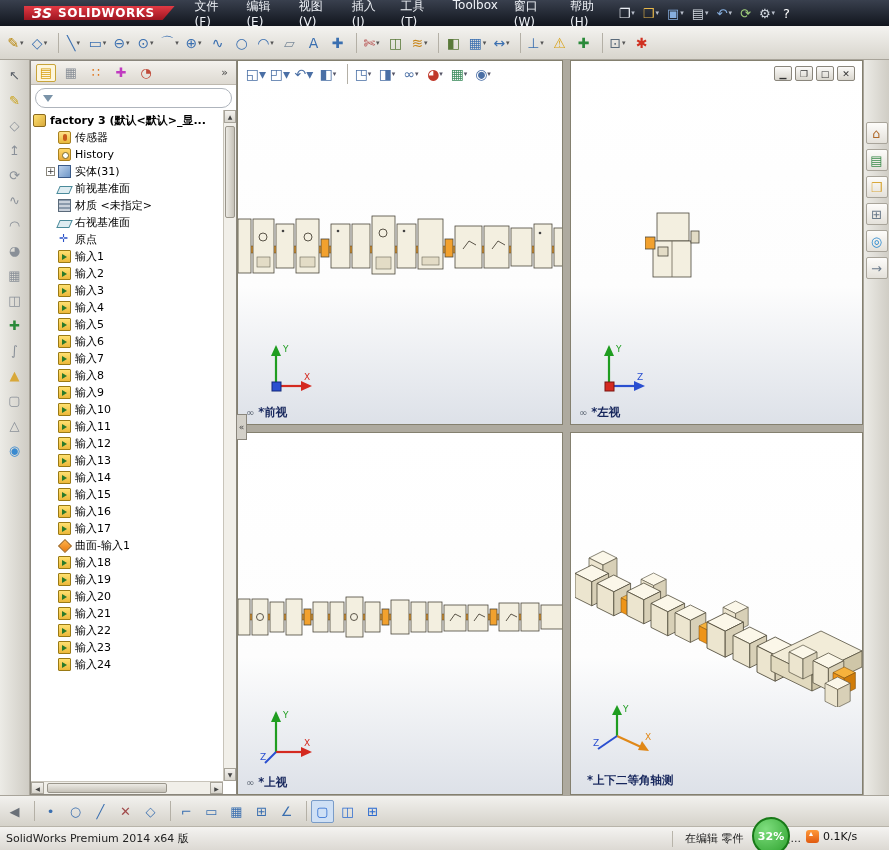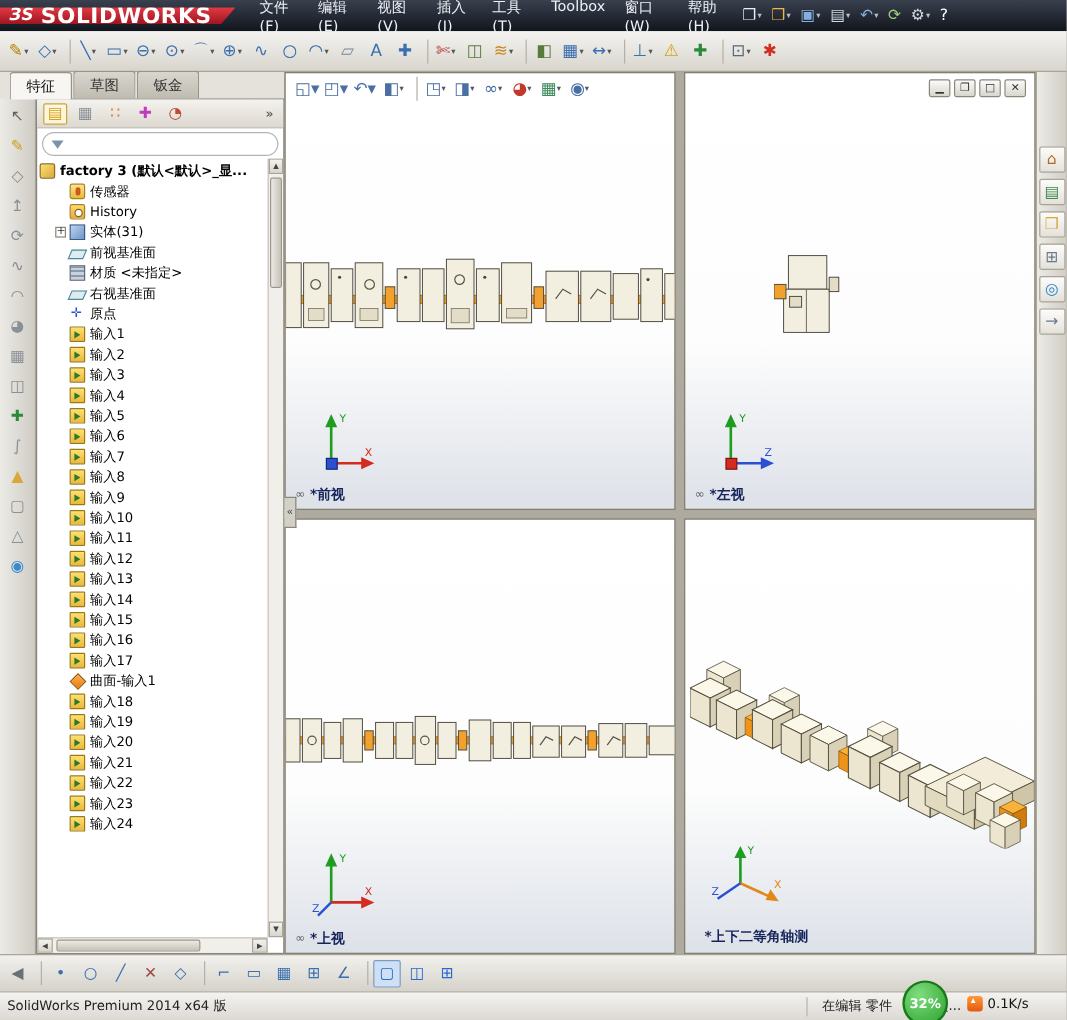--- a/index.html
+++ b/index.html
@@ -1,23 +1,23 @@
 <!DOCTYPE html>
 <html><head>
 <meta charset="utf-8">
 <style>
   html,body{margin:0;padding:0;background:#888;}
   *{box-sizing:border-box;font-family:"DejaVu Sans","Liberation Sans",sans-serif;}
   .app{position:relative;width:889px;height:850px;background:#d5d2ca;overflow:hidden;user-select:none;}
 
   
   .titlebar{height:26px;display:flex;align-items:center;background:linear-gradient(#39404e,#11151d);}
-  .logo{height:14px;display:flex;align-items:center;padding:0 20px 0 8px;background:linear-gradient(#e23a44,#9e1520);clip-path:polygon(0 0,100% 0,calc(100% - 12px) 100%,0 100%);}
+  .logo{height:14px;display:flex;align-items:center;padding:0 20px 0 8px;background:linear-gradient(#e23a44,#9e1520);clip-path:polygon(0 0,100% 0,calc(100% - 12px) 100%,0 100%);margin-left:24px;}
   .logo-mark{color:#fff;font-weight:bold;font-size:14px;margin-right:6px;font-style:italic;}
-  .logo-text{color:#fff;font-weight:bold;font-size:18px;letter-spacing:.5px;}
+  .logo-text{color:#fff;font-weight:bold;font-size:12px;letter-spacing:.5px;}
   .menubar{display:flex;margin-left:12px;}
   .menu-item{color:#eef1f6;font-size:12px;padding:4px 8px;cursor:default;}
   .quick-toolbar{margin-left:auto;margin-right:96px;display:flex;align-items:center;gap:2px;}
   .qbtn{display:flex;align-items:center;padding:1px 3px;border-radius:2px;font-size:13px;cursor:default;}
   .qbtn .g{font-style:normal;}
   .qbtn .caret, .tbi .caret{display:none;font-size:7px;color:#b8beca;margin-left:1px;}
   .qbtn.caret .caret{display:inline;}
 
   
   .toolbar2{height:34px;display:flex;align-items:center;gap:1px;padding:0 4px;background:linear-gradient(#f4f3f0,#d8d5cd);border-bottom:1px solid #a8a49a;}
@@ -265,26 +265,20 @@
         <span class="caret">▾</span>
       </span>
       <span class="tbi" style="color: rgb(208, 48, 32);">
         <i class="g">✱</i>
       </span>
     </div>
 
   <div class="main">
 
     <div class="left-col">
-      <div class="tabs-row">
-
-      <span class="ctab active">特征</span>
-          <span class="ctab">草图</span>
-          <span class="ctab">钣金</span>
-        </div>
       <div class="left-body">
         <div class="strip">
 
         <span class="sbtn" style="color: rgb(90, 96, 104);">
               <i class="g">↖</i>
             </span>
             <span class="sbtn" style="color: rgb(202, 162, 26);">
               <i class="g">✎</i>
             </span>
             <span class="sbtn" style="color: rgb(138, 144, 152);">

